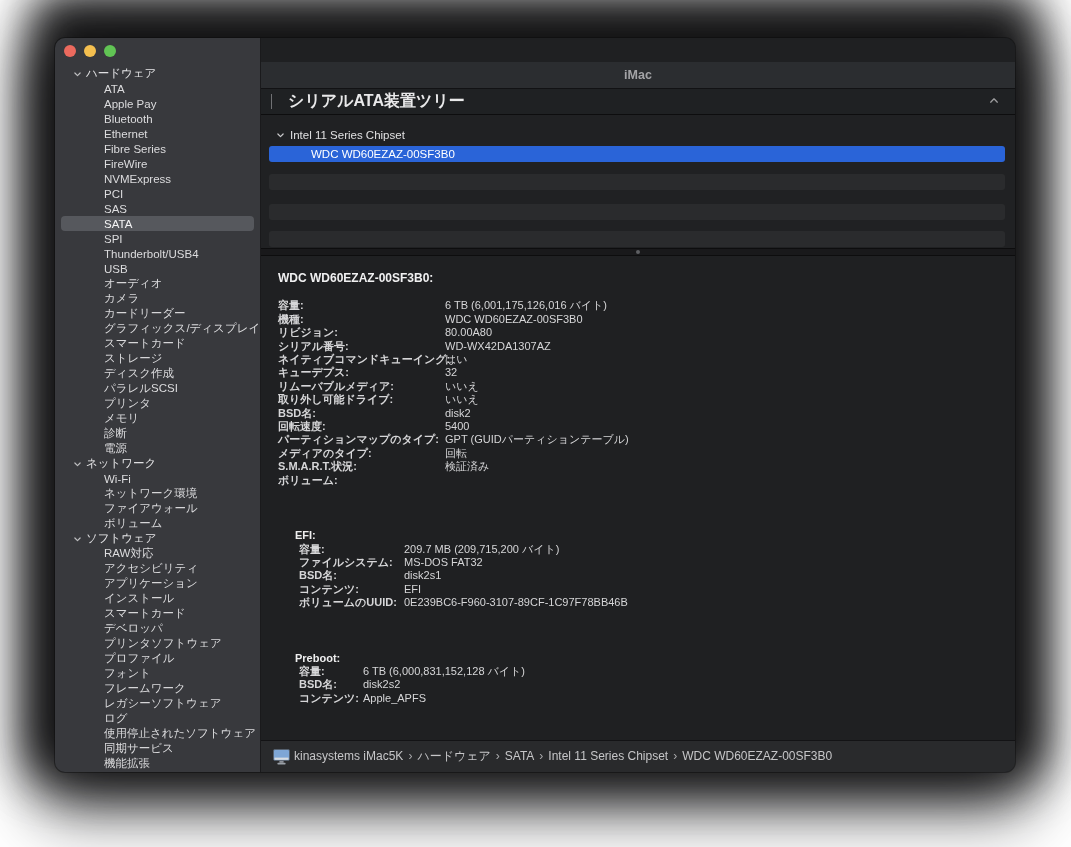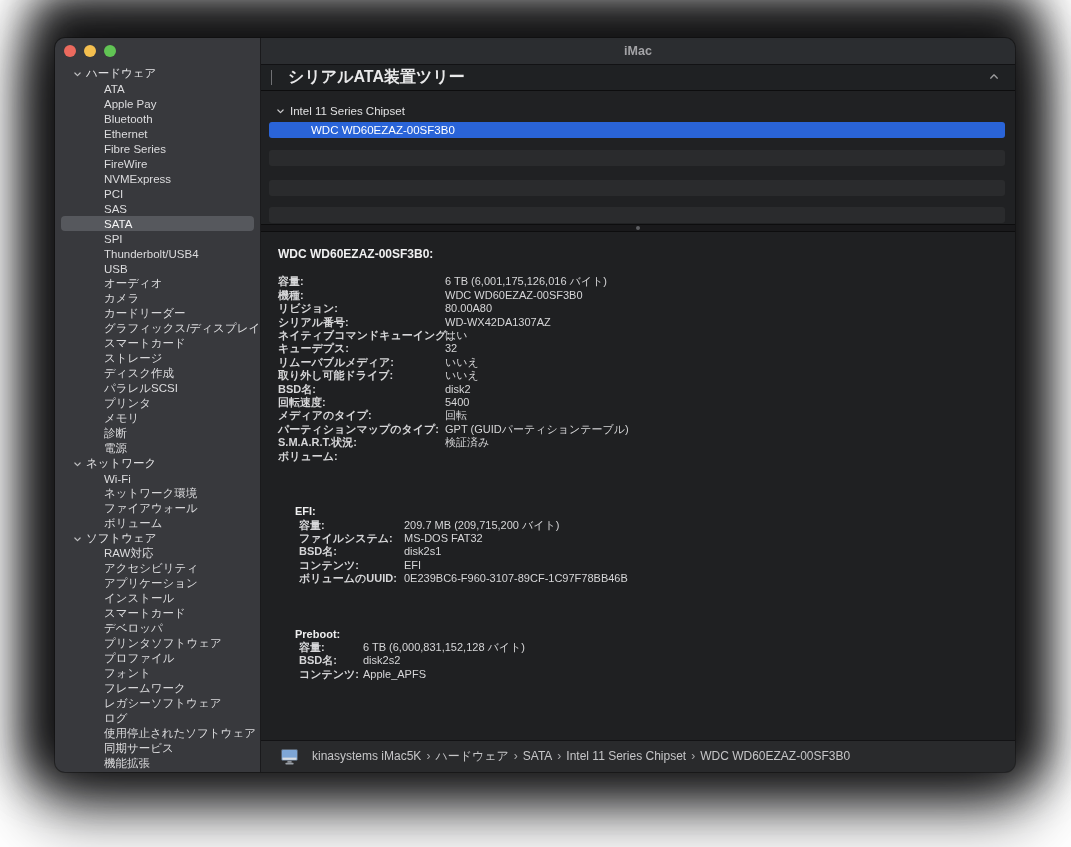--- a/index.html
+++ b/index.html
@@ -27,21 +27,21 @@
   .nav{position:absolute;left:0;right:0;top:28px;}
   .srow{height:15px;display:flex;align-items:center;font-size:11.5px;color:#dcdcde;
         padding-left:43px;box-sizing:border-box;margin:0 6px;border-radius:4px;white-space:nowrap;}
   .srow.group{padding-left:12px;color:#e6e6e8;}
   .srow.group .chev{margin-right:4px;margin-top:1px;}
   .srow.selected{background:#56585d;color:#f4f4f5;}
 
   
   .main{flex:1;display:flex;flex-direction:column;min-width:0;background:#1f2022;}
   .titlebar{height:26px;background:#2b2d30;border-bottom:1px solid #121214;display:flex;
-            align-items:center;justify-content:center;font-size:12.5px;font-weight:700;color:#a3a3a6;}
+            align-items:center;justify-content:center;font-size:12.5px;font-weight:700;color:#a3a3a6;margin-top:24px;}
   .sechead{height:25px;background:#1f2123;border-bottom:1px solid #0d0d0e;display:flex;
            align-items:center;position:relative;font-size:16px;font-weight:700;color:#e9e9ea;}
   .sechead .accent{position:absolute;left:10px;top:5px;width:1px;height:15px;background:#707174;}
   .sechead .htitle{margin-left:27px;}
   .sechead .collapse{position:absolute;right:16px;top:8px;}
 
   .tree{position:relative;height:133px;background:#202123;overflow:hidden;}
   .treegroup{position:absolute;left:15px;top:14px;display:flex;align-items:center;
              font-size:11.5px;color:#e0e0e1;}
   .treegroup .chev{margin-right:5px;margin-top:1px;}
@@ -64,21 +64,21 @@
   .plabel{font-weight:700;width:167px;flex:none;}
   .pvalue{font-weight:400;}
   .volblock{margin-left:17px;}
   .vhead{font-weight:700;color:#eeeeef;margin-top:42px;}
   .volblock .vprops{margin-left:4px;}
   .volblock.vol-0 .plabel{width:105px;}
   .volblock.vol-1 .plabel{width:64px;}
 
   
   .statusbar{height:31px;background:#292a2c;border-top:1px solid #131315;display:flex;
-             align-items:center;padding-left:20px;gap:14px;font-size:12px;color:#c6c6c8;
+             align-items:center;padding-left:12px;gap:4px;font-size:12px;color:#c6c6c8;
              white-space:nowrap;overflow:hidden;}
   .crumbsep{margin:0 5px;color:#a9a9ab;}
   .chev{display:inline-block;line-height:0;}
 </style>
 </head>
 <body>
 
 <div class="stage">
   <div class="window">
 
@@ -312,26 +312,26 @@
   </div>
             <div class="prow">
     <span class="plabel">BSD名:</span>
     <span class="pvalue">disk2</span>
   </div>
             <div class="prow">
     <span class="plabel">回転速度:</span>
     <span class="pvalue">5400</span>
   </div>
             <div class="prow">
+    <span class="plabel">パーティションマップのタイプ:</span>
+    <span class="pvalue">GPT (GUIDパーティションテーブル)</span>
+  </div>
+            <div class="prow">
     <span class="plabel">メディアのタイプ:</span>
     <span class="pvalue">回転</span>
-  </div>
-            <div class="prow">
-    <span class="plabel">パーティションマップのタイプ:</span>
-    <span class="pvalue">GPT (GUIDパーティションテーブル)</span>
   </div>
             <div class="prow">
     <span class="plabel">S.M.A.R.T.状況:</span>
     <span class="pvalue">検証済み</span>
   </div>
           </div>
         <div class="prow">
           <span class="plabel">ボリューム:</span>
         </div>
         <div id="volumes">

